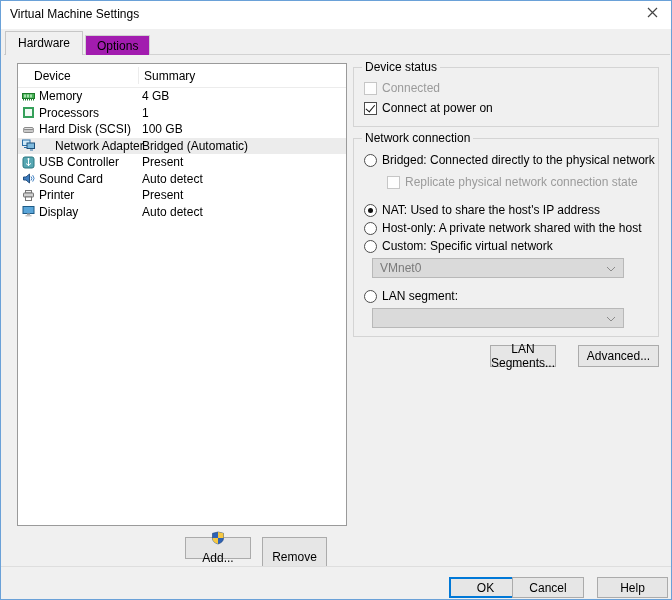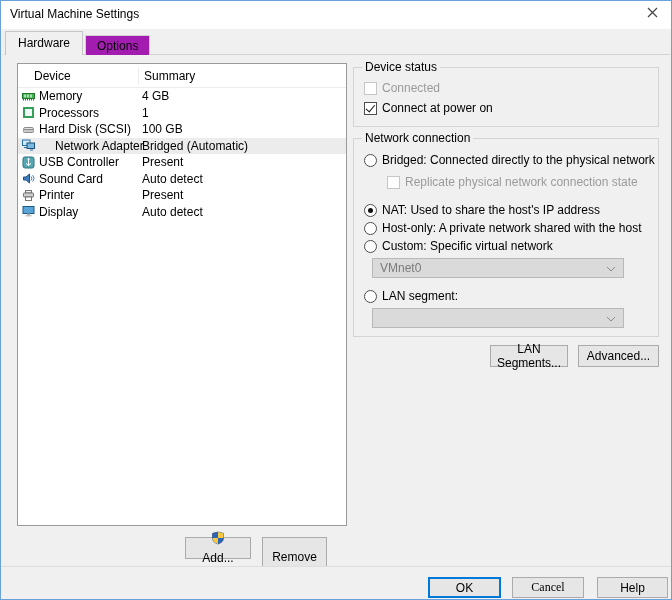--- a/index.html
+++ b/index.html
@@ -29,44 +29,44 @@
   .lrow{ position:relative; height:16.5px; display:flex; align-items:center; }
   .lrow.sel{ background:var(--selection_bg);gap:16px; }
   .dicon{ width:14px; height:13px; margin-left:4px; display:inline-flex; align-items:center; }
   .dname{ margin-left:3px; width:102px; white-space:nowrap; overflow:hidden; }
   .dsum{ position:absolute; left:124px; white-space:nowrap; }
   
   .btn{ background:#e6e6e6; border:1px solid #ababab; font-family:"Liberation Sans",sans-serif; font-size:12px; color:#000;
         display:inline-flex; align-items:center; justify-content:center; cursor:default; }
   .btn-add{ position:absolute; left:184px; top:536px; width:66px; height:22px; gap:3px;flex-direction:column; }
   .btn-remove{ position:absolute; left:261px; top:536px; width:65px; height:40px; }
-  .btn-lanseg{ position:absolute; left:489px; top:344px; width:78px; height:22px; }
+  .btn-lanseg{ position:absolute; left:489px; top:344px; width:66px; height:22px; }
   .btn-adv{ position:absolute; left:577px; top:344px; width:81px; height:22px; }
   
   .group{ position:absolute; border:1px solid #d4d4d4; background:#f0f0f0; }
   .group-ds{ left:352px; top:66px; width:306px; height:60px; }
   .group-nc{ left:352px; top:137px; width:306px; height:199px; }
   .glabel{ position:absolute; top:-8px; left:8px; background:#f0f0f0; padding:0 3px; font-size:12px; }
   
   .field{ position:absolute; display:flex; align-items:center; gap:5px; height:14px; white-space:nowrap; }
   .cb{ position:relative; width:13px; height:13px; background:#fff; border:1px solid #4d4d4d; flex:0 0 auto; }
   .cb.on::after{ content:""; position:absolute; left:3px; top:0.5px; width:4px; height:7.5px;
                  border:solid #111; border-width:0 1.7px 1.7px 0; transform:rotate(40deg); }
   .rb{ position:relative; width:13px; height:13px; background:#fff; border:1px solid #4d4d4d; border-radius:50%; flex:0 0 auto; }
   .rb.on::after{ content:""; position:absolute; left:3px; top:3px; width:5px; height:5px; border-radius:50%; background:#111; }
   .field.disabled .flabel{ color:var(--disabled_text); }
   .field.disabled .cb{ border-color:#c6c6c6; background:#fdfdfd; }
   
   .combo{ position:absolute; height:20px; width:252px; background:#dadada; border:1px solid #b8b8b8;
           display:flex; align-items:center; justify-content:space-between; padding:0 7px; color:#7a7a7a; }
   
   .footer{ position:absolute; left:0; bottom:0; width:100%; height:33px; background:#f0f0f0; border-top:1px solid #dedede; }
-  .btn-ok{ position:absolute; left:427px; top:576px; width:73px; height:21px;
+  .btn-ok{ position:absolute; left:448px; top:576px; width:73px; height:21px;
            border:1px solid var(--accent); box-shadow:inset 0 0 0 1px var(--accent); }
-  .btn-cancel{ position:absolute; left:511px; top:576px; width:72px; height:21px;font-family:Liberation Serif, serif; }
+  .btn-cancel{ position:absolute; left:511px; top:576px; width:72px; height:21px; }
   .btn-help{ position:absolute; left:596px; top:576px; width:71px; height:21px; }
 </style>
 </head>
 <body>
 
 <div class="window">
 
   <div class="titlebar">
     <span class="title">Virtual Machine Settings</span>
     <span class="closebtn">

